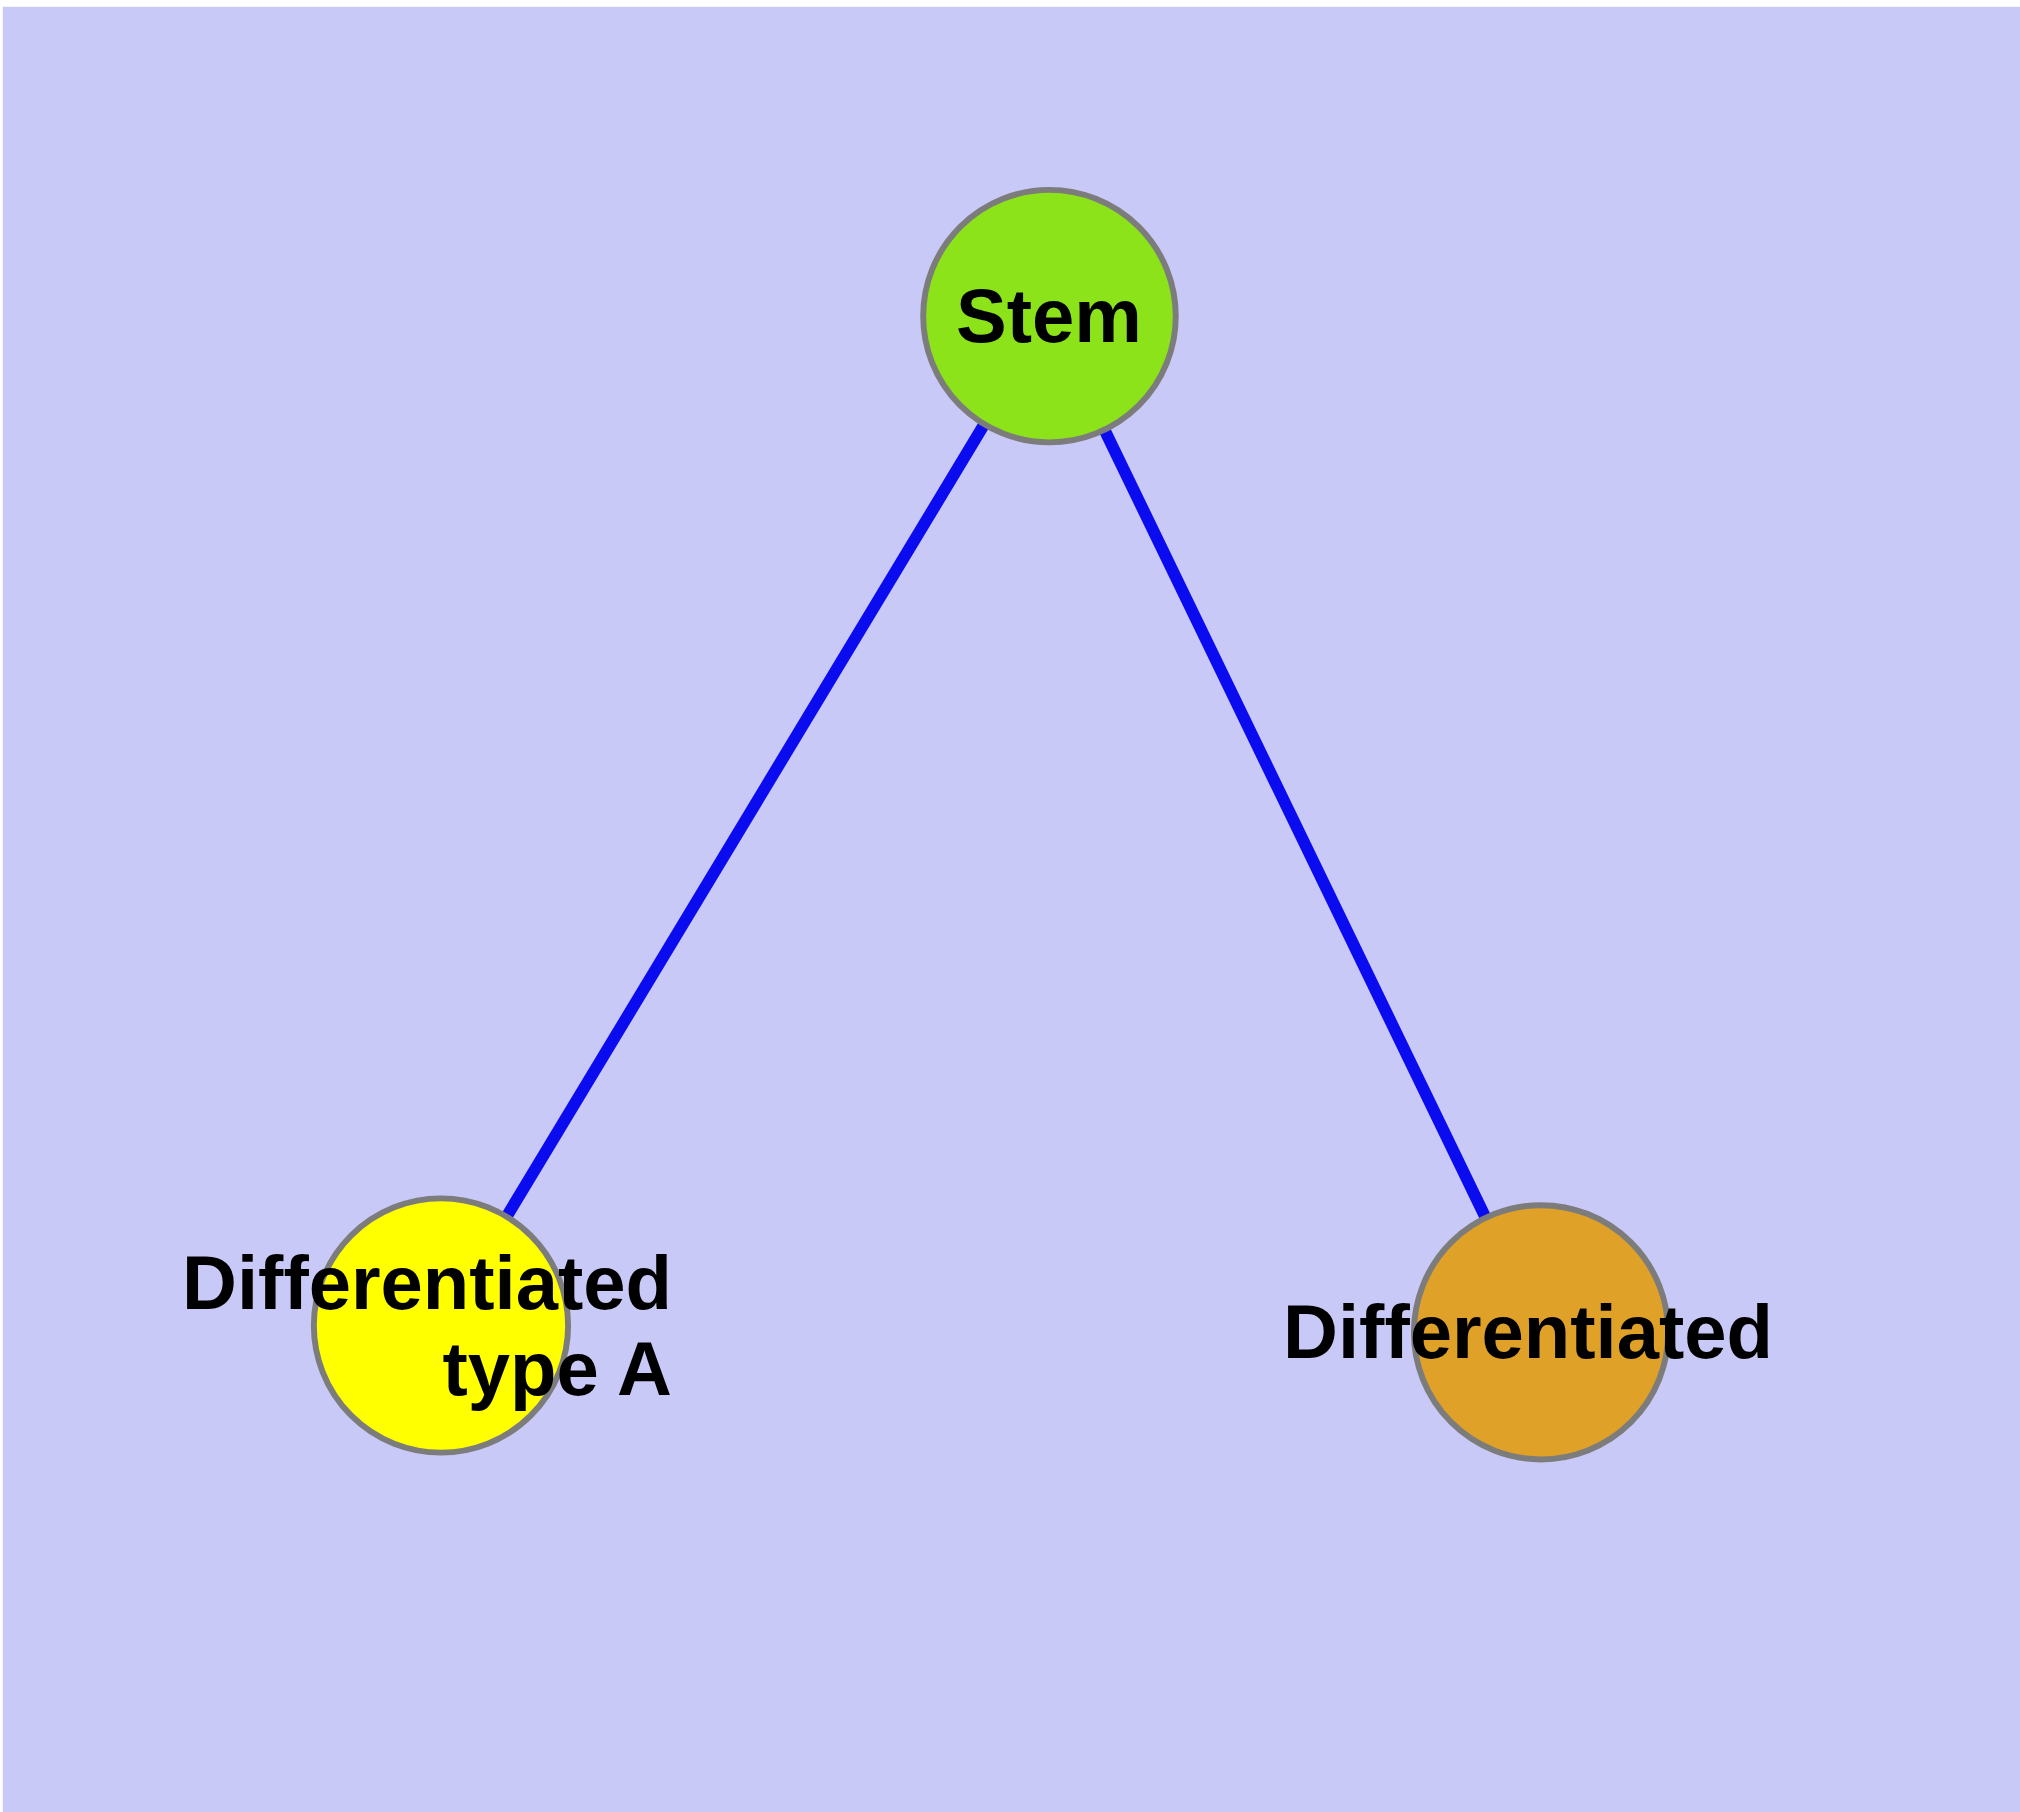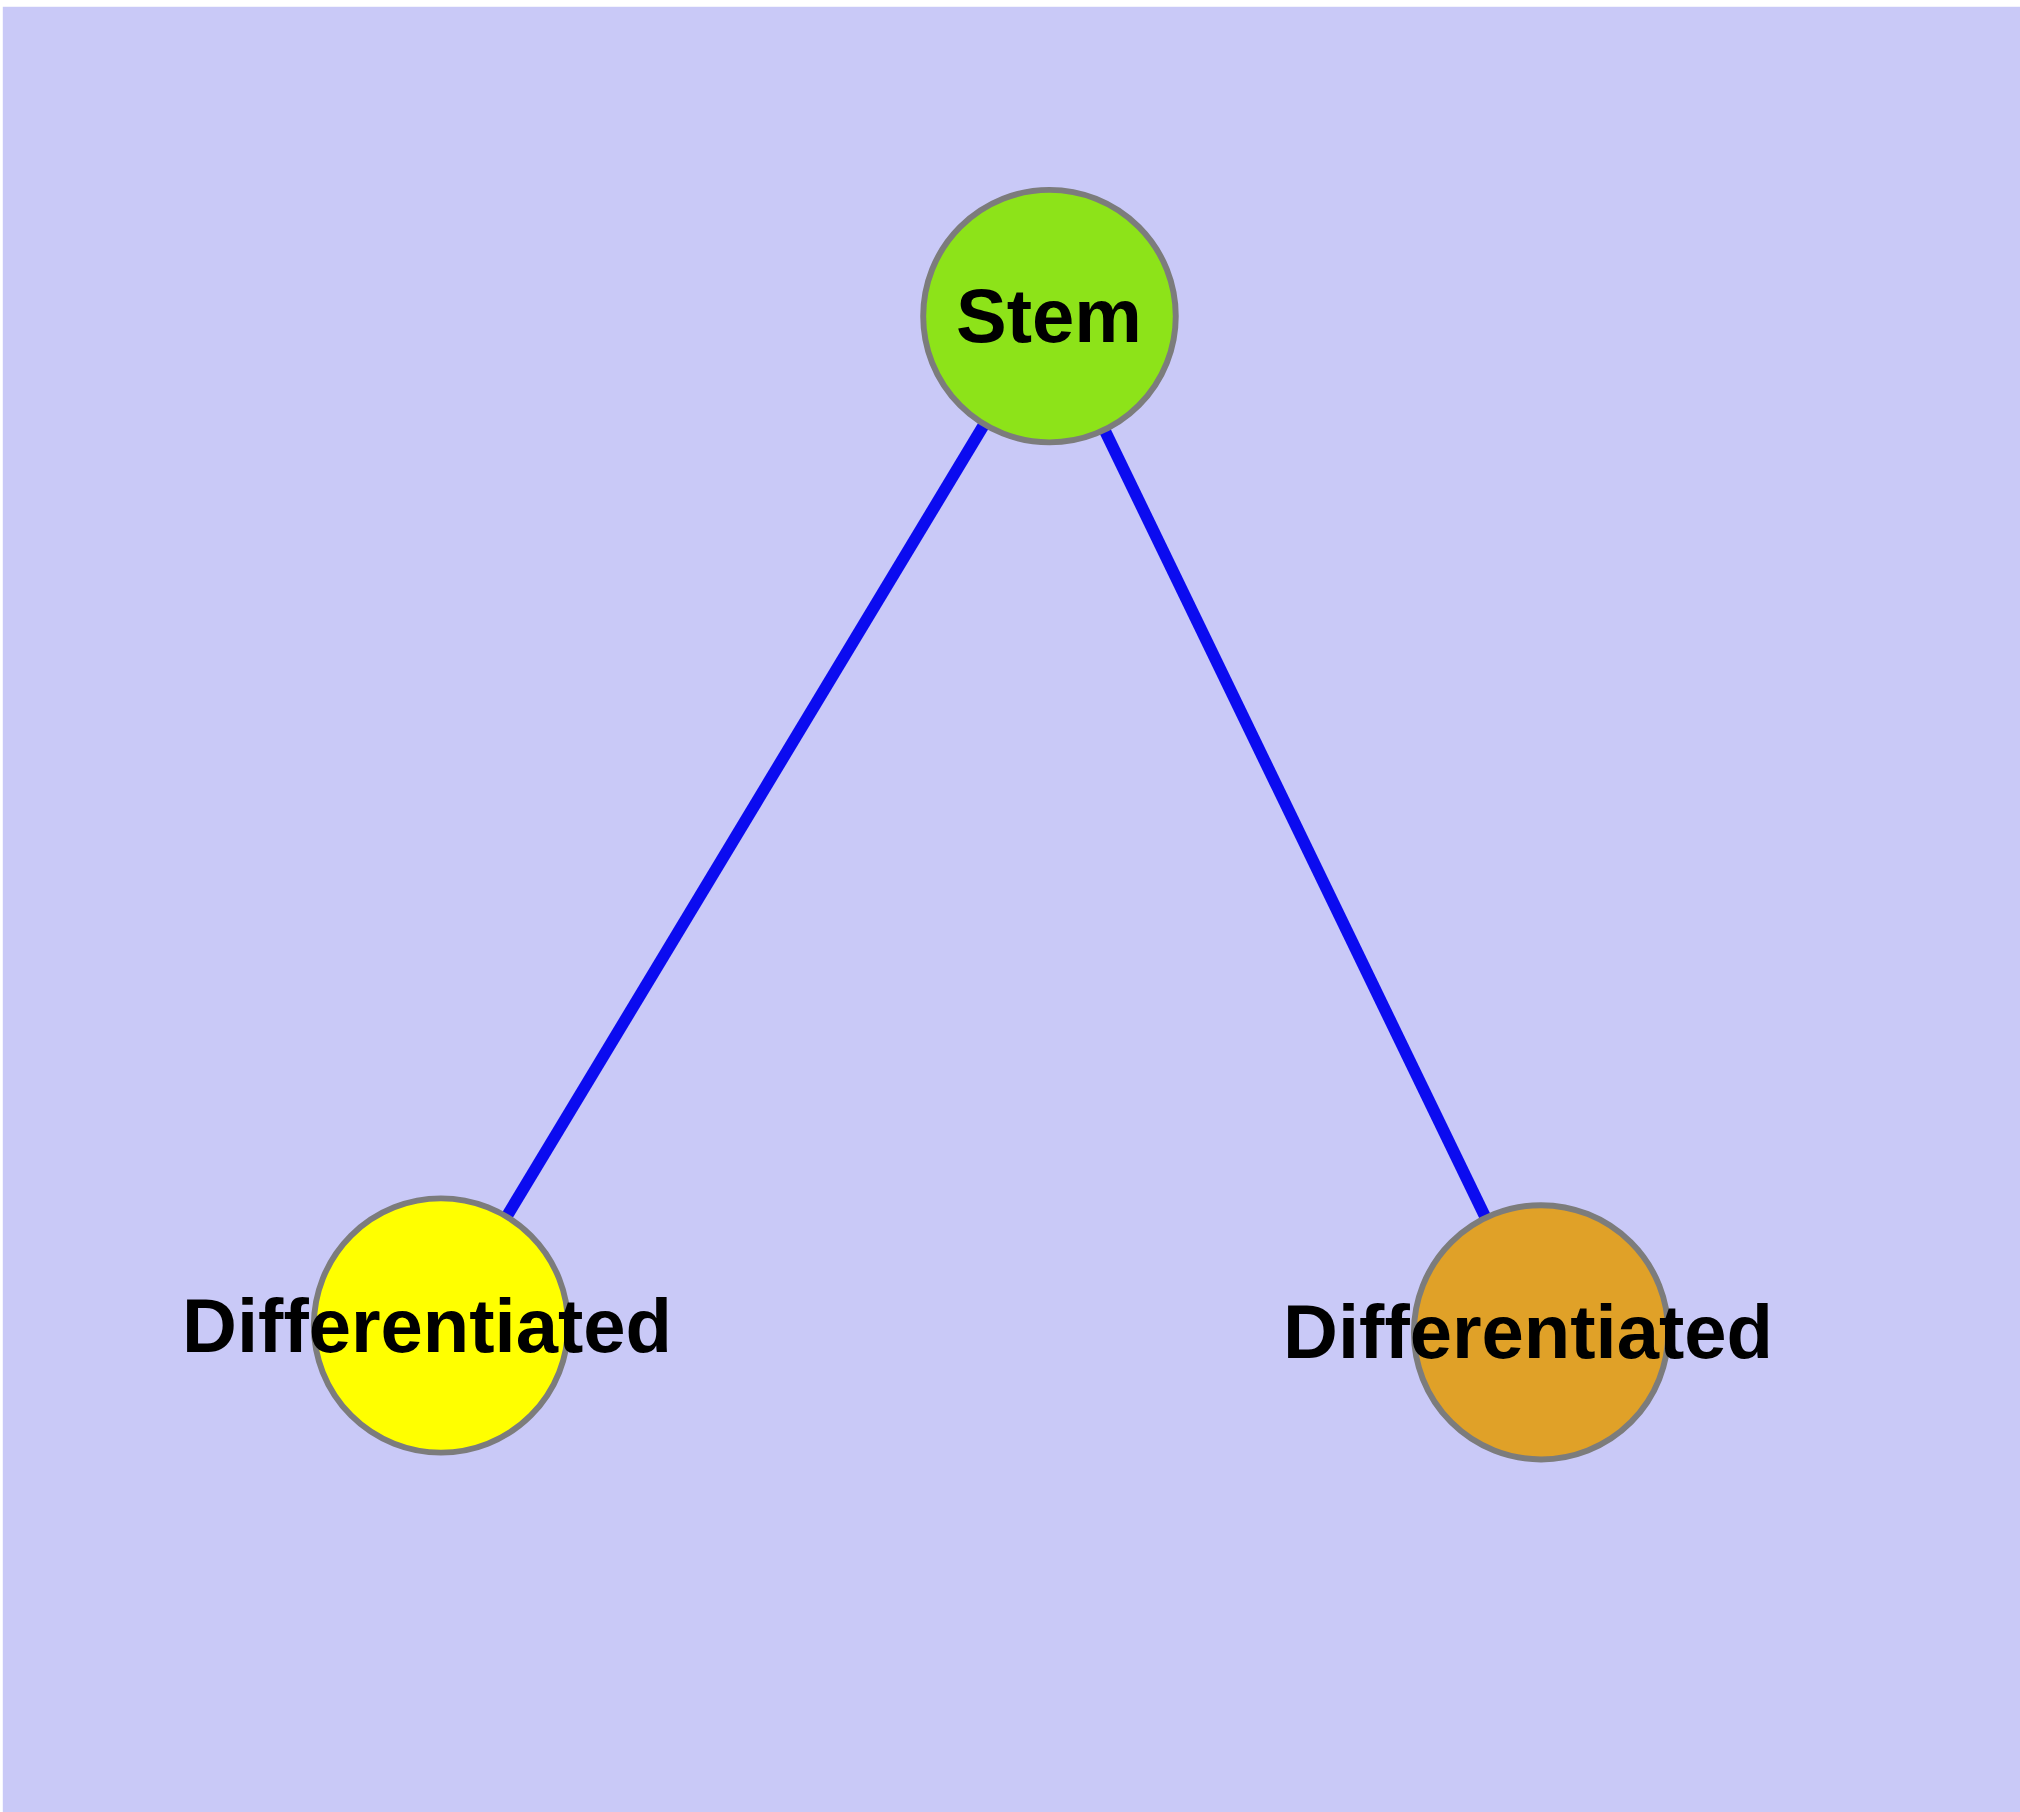--- a/index.html
+++ b/index.html
@@ -60,20 +60,21 @@
     <circle cx="1818" cy="1572" r="150" fill="#E0A128" stroke="#7C7C7C" stroke-width="7"></circle>
   </svg>
 
   <div class="labels">
     <div class="node-label" style="left: 1049px; top: 316px; color: rgb(0, 0, 0);">
       <span class="line">Stem</span>
     </div>
 
     <div class="node-label" style="left: 427px; top: 1326px; color: rgb(0, 0, 0);">
       <span class="line">Differentiated</span>
+      <span class="line">type A</span>
     </div>
 
     <div class="node-label" style="left: 1528px; top: 1332px; color: rgb(0, 0, 0);">
       <span class="line">Differentiated</span>
     </div>
   </div>
 
 </div>
 
 

